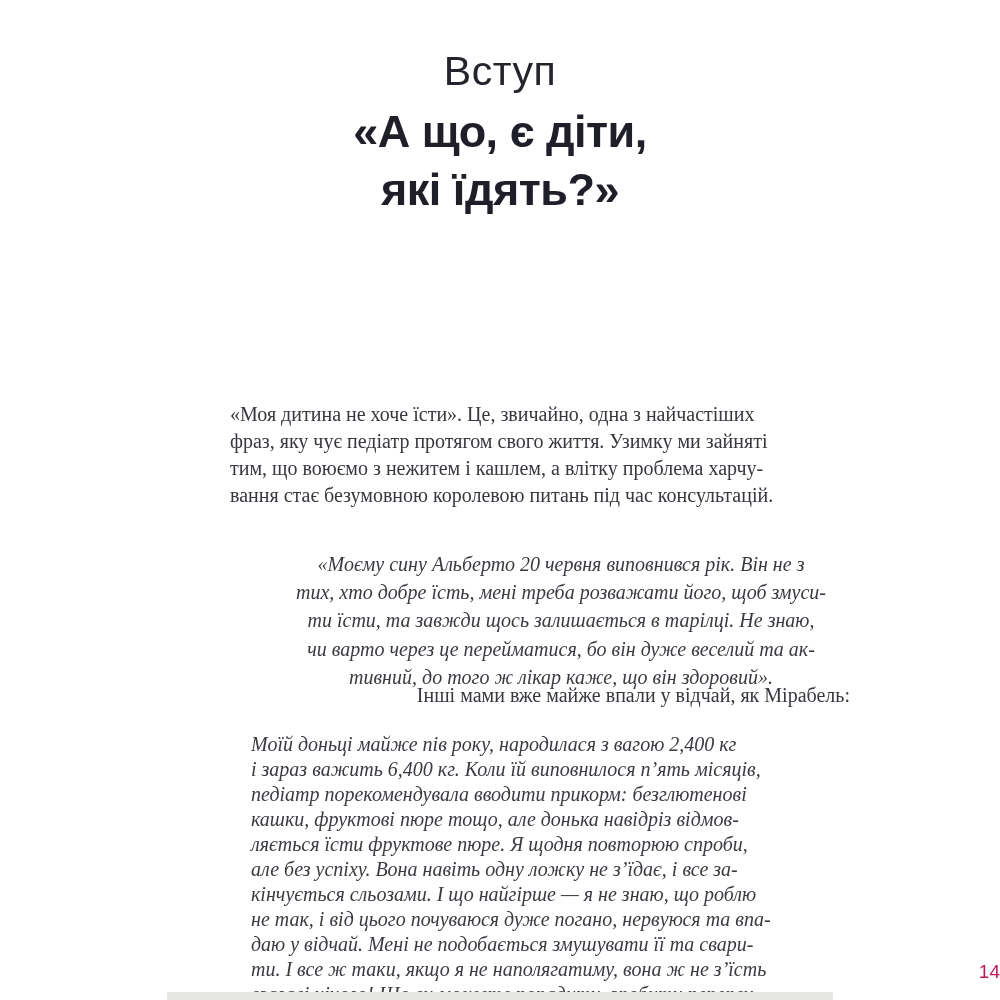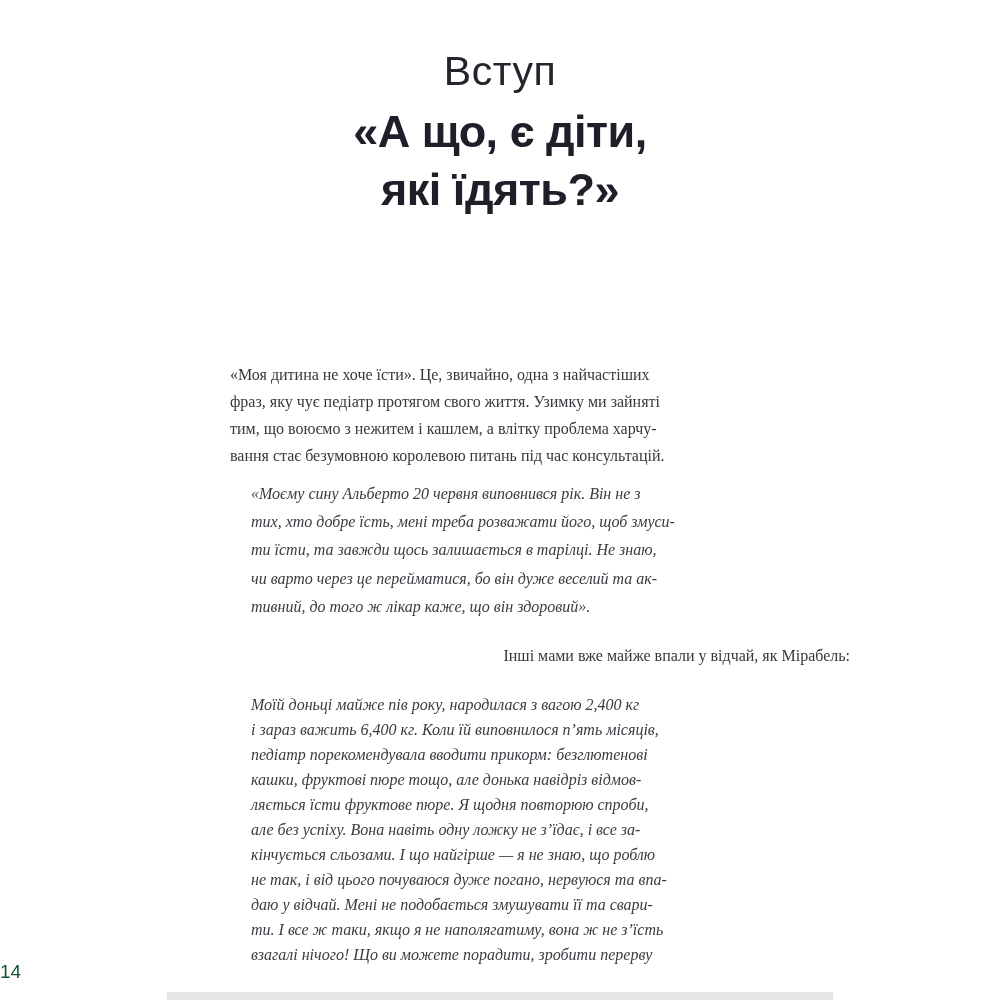--- a/index.html
+++ b/index.html
@@ -37,48 +37,49 @@
     line-height: 58px;
     font-weight: 700;
     color: #1e1f28;
     letter-spacing: -0.5px;
     white-space: pre-line;
   }
   .body-line-block {
     position: absolute;
     left: 230px;
     width: 620px;
-    font-size: 16px;
+    font-size: 20px;
     color: #37373e;
     white-space: pre-line;
+    margin-top: 40px;
   }
   .para { line-height: 27px; }
   .para-indent { text-indent: 22px; line-height: 27px; }
   .bquote {
     left: 251px;
     font-style: italic;
     color: #3a3a41;
   }
   .quote-1 { line-height: 28.2px; }
   .quote-2 { line-height: 25px; }
   .p1 { top: 361px; }
   .p2 { top: 468px; }
-  .q1 { top: 480px; }
+  .q1 { top: 510px; text-align: center; }
   .p3 { top: 642px; text-align: right; }
   .q2 { top: 692px; }
   .page-number {
     position: absolute;
     top: 961px;
     left: 0;
     width: 100%;
-    text-align: left;
+    text-align: right;
     font-family: "Liberation Sans", sans-serif;
     font-size: 19px;
     line-height: 22px;
-    color: #14532d;
+    color: #be185d;
   }
   .bottom-bar {
     position: absolute;
     left: 167px;
     top: 992px;
     width: 666px;
     height: 9px;
     background: #e6e6e4;
     border-radius: 1px;
   }

